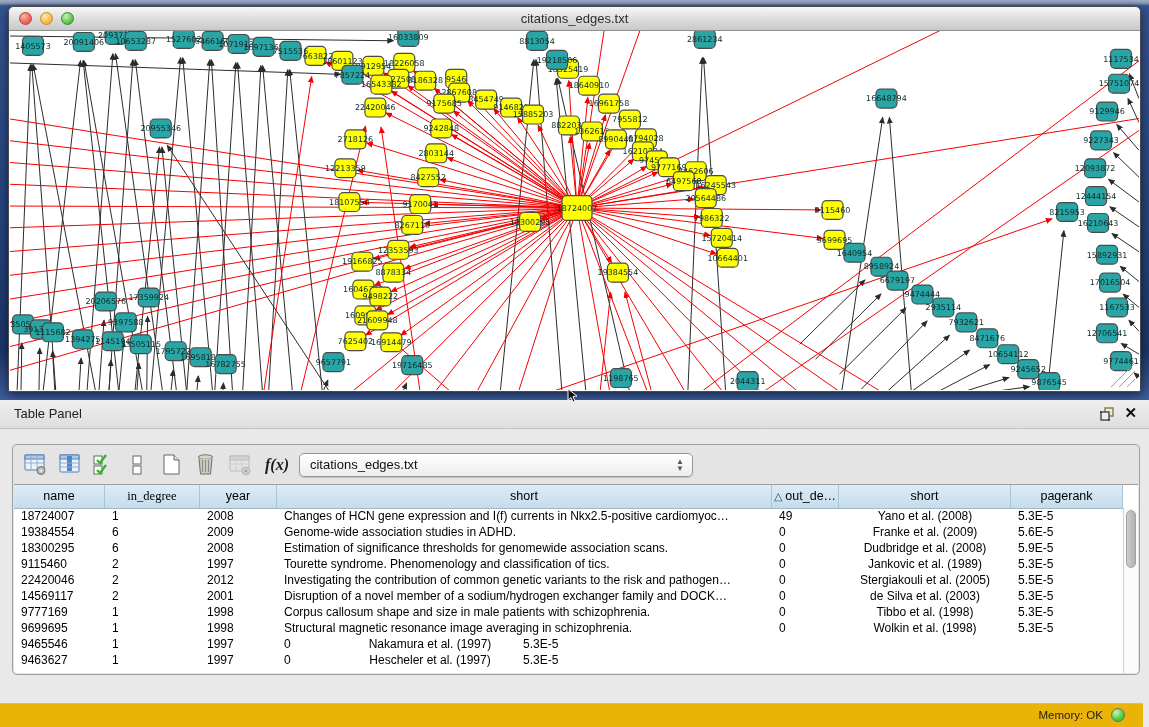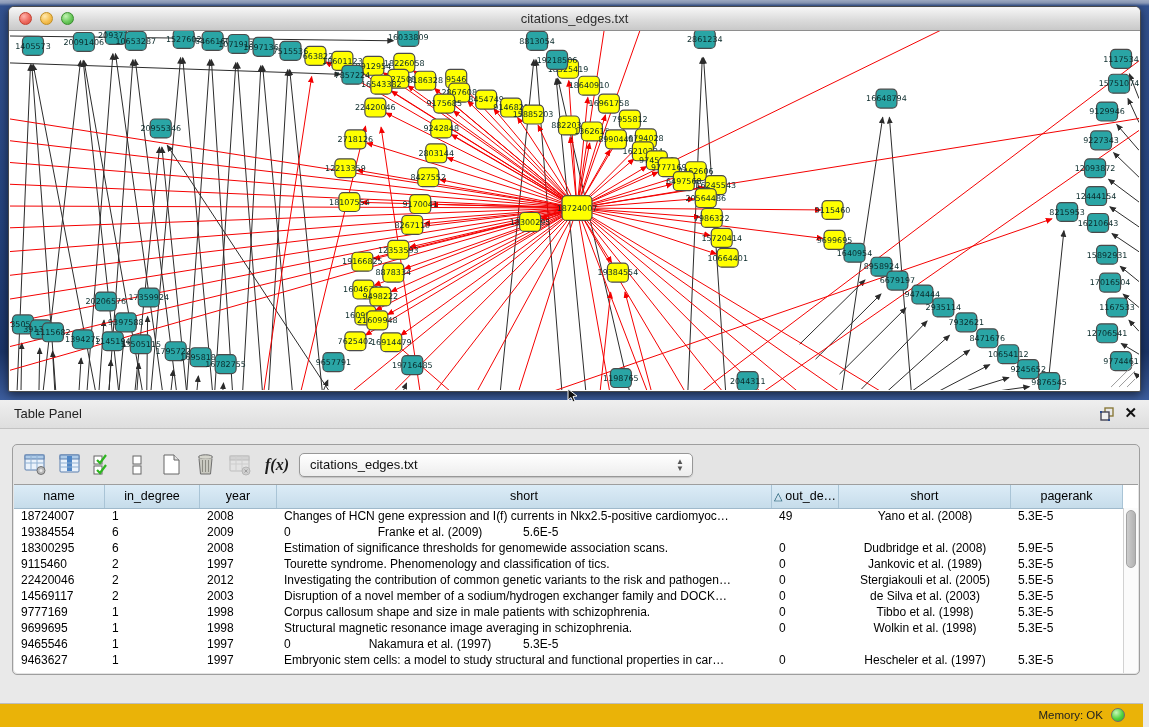--- a/index.html
+++ b/index.html
@@ -555,41 +555,42 @@
           </div>
           <span class="tb-fx">f(x)</span>
           <div class="tb-select">
             <span class="val">citations_edges.txt</span>
             <span class="stepper">▲<br>▼</span>
           </div>
         </div>
       <div class="data-table">
         <div class="thead" id="thead">
             <div class="th" style="width: 91px;">name</div>
-            <div class="th" style="width: 95px;">in_degree</div>
+            <div class="th" style="width: 95px; font-family: Liberation Serif, serif;">in_degree</div>
             <div class="th" style="width: 77px;">year</div>
             <div class="th" style="width: 495px;">short</div>
             <div class="th" style="width: 67px;"><span class="tri">△</span>out_de…</div>
             <div class="th" style="width: 172px;">short</div>
             <div class="th" style="width: 112px;">pagerank</div>
           </div>
         <div class="tbody" id="tbody">
             <div class="trow">
               <div class="cell" style="width: 91px;">18724007</div>
               <div class="cell" style="width: 95px;">1</div>
               <div class="cell" style="width: 77px;">2008</div>
               <div class="cell" style="width: 495px;">Changes of HCN gene expression and I(f) currents in Nkx2.5-positive cardiomyoc…</div>
               <div class="cell" style="width: 67px;">49</div>
               <div class="cell center" style="width: 172px;">Yano et al. (2008)</div>
               <div class="cell" style="width: 112px;">5.3E-5</div>
             </div>
             <div class="trow">
               <div class="cell" style="width: 91px;">19384554</div>
               <div class="cell" style="width: 95px;">6</div>
               <div class="cell" style="width: 77px;">2009</div>
+              <div class="cell" style="width: 495px;">Genome-wide association studies in ADHD.</div>
               <div class="cell" style="width: 67px;">0</div>
               <div class="cell center" style="width: 172px;">Franke et al. (2009)</div>
               <div class="cell" style="width: 112px;">5.6E-5</div>
             </div>
             <div class="trow">
               <div class="cell" style="width: 91px;">18300295</div>
               <div class="cell" style="width: 95px;">6</div>
               <div class="cell" style="width: 77px;">2008</div>
               <div class="cell" style="width: 495px;">Estimation of significance thresholds for genomewide association scans.</div>
               <div class="cell" style="width: 67px;">0</div>
@@ -610,21 +611,21 @@
               <div class="cell" style="width: 95px;">2</div>
               <div class="cell" style="width: 77px;">2012</div>
               <div class="cell" style="width: 495px;">Investigating the contribution of common genetic variants to the risk and pathogen…</div>
               <div class="cell" style="width: 67px;">0</div>
               <div class="cell center" style="width: 172px;">Stergiakouli et al. (2005)</div>
               <div class="cell" style="width: 112px;">5.5E-5</div>
             </div>
             <div class="trow">
               <div class="cell" style="width: 91px;">14569117</div>
               <div class="cell" style="width: 95px;">2</div>
-              <div class="cell" style="width: 77px;">2003</div>
+              <div class="cell" style="width: 77px;">2001</div>
               <div class="cell" style="width: 495px;">Disruption of a novel member of a sodium/hydrogen exchanger family and DOCK…</div>
               <div class="cell" style="width: 67px;">0</div>
               <div class="cell center" style="width: 172px;">de Silva et al. (2003)</div>
               <div class="cell" style="width: 112px;">5.3E-5</div>
             </div>
             <div class="trow">
               <div class="cell" style="width: 91px;">9777169</div>
               <div class="cell" style="width: 95px;">1</div>
               <div class="cell" style="width: 77px;">1998</div>
               <div class="cell" style="width: 495px;">Corpus callosum shape and size in male patients with schizophrenia.</div>
@@ -646,21 +647,20 @@
               <div class="cell" style="width: 95px;">1</div>
               <div class="cell" style="width: 77px;">1997</div>
               <div class="cell" style="width: 67px;">0</div>
               <div class="cell center" style="width: 172px;">Nakamura et al. (1997)</div>
               <div class="cell" style="width: 112px;">5.3E-5</div>
             </div>
             <div class="trow">
               <div class="cell" style="width: 91px;">9463627</div>
               <div class="cell" style="width: 95px;">1</div>
               <div class="cell" style="width: 77px;">1997</div>
-              <div class="cell" style="width: 495px;">Embryonic stem cells: a model to study structural and functional properties in car…</div>
               <div class="cell" style="width: 67px;">0</div>
               <div class="cell center" style="width: 172px;">Hescheler et al. (1997)</div>
               <div class="cell" style="width: 112px;">5.3E-5</div>
             </div>
           </div>
         <div class="vscroll">
           <div class="vthumb"></div>
         </div>
       </div>
     </div>

